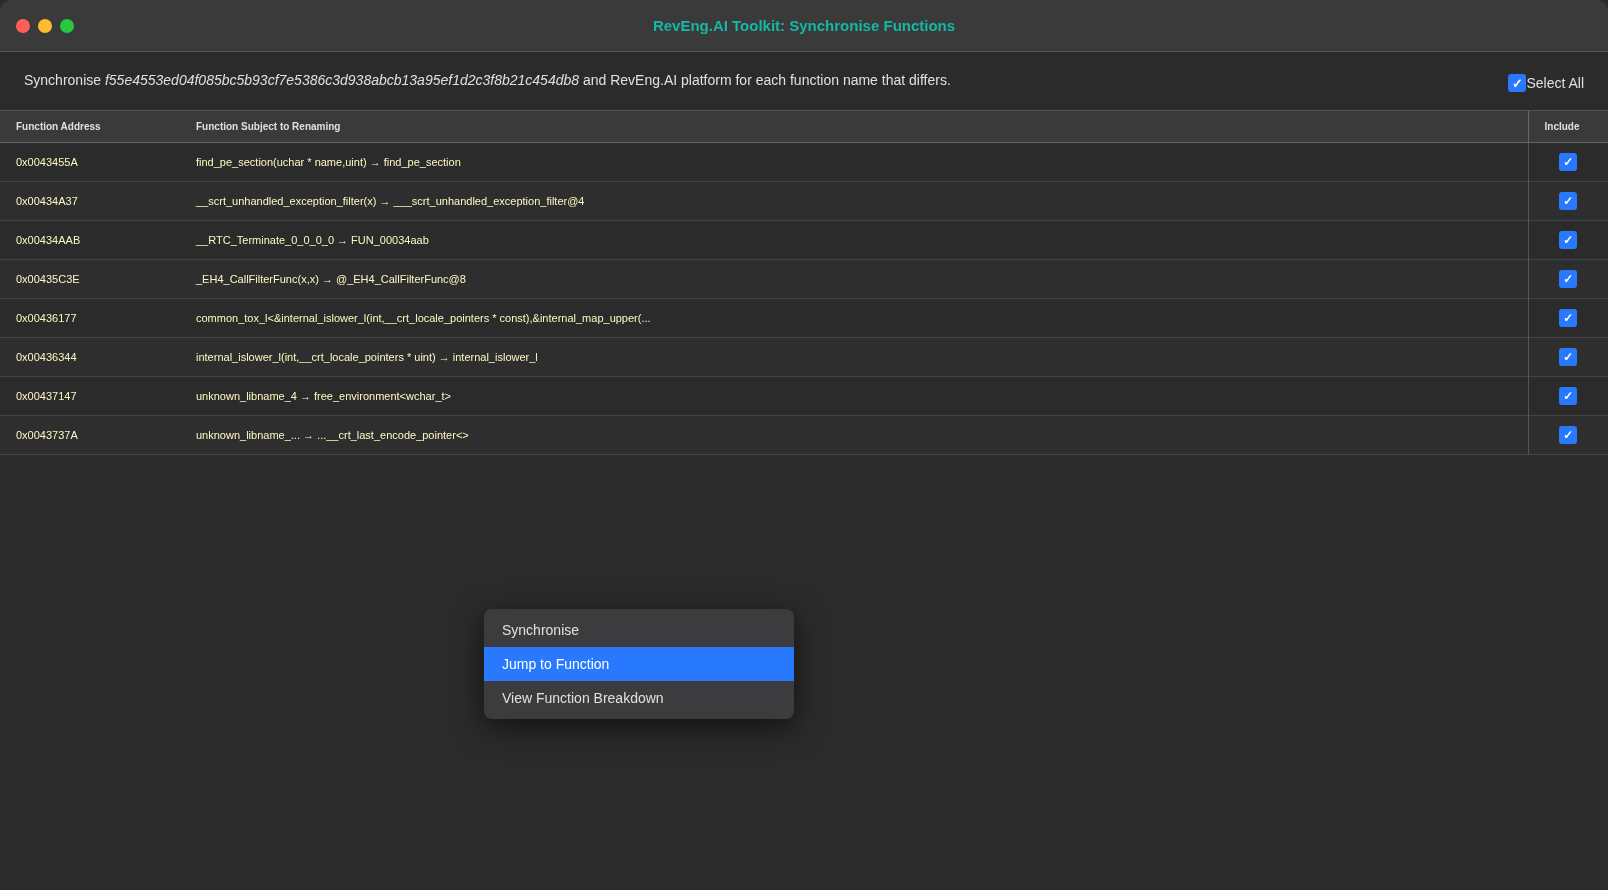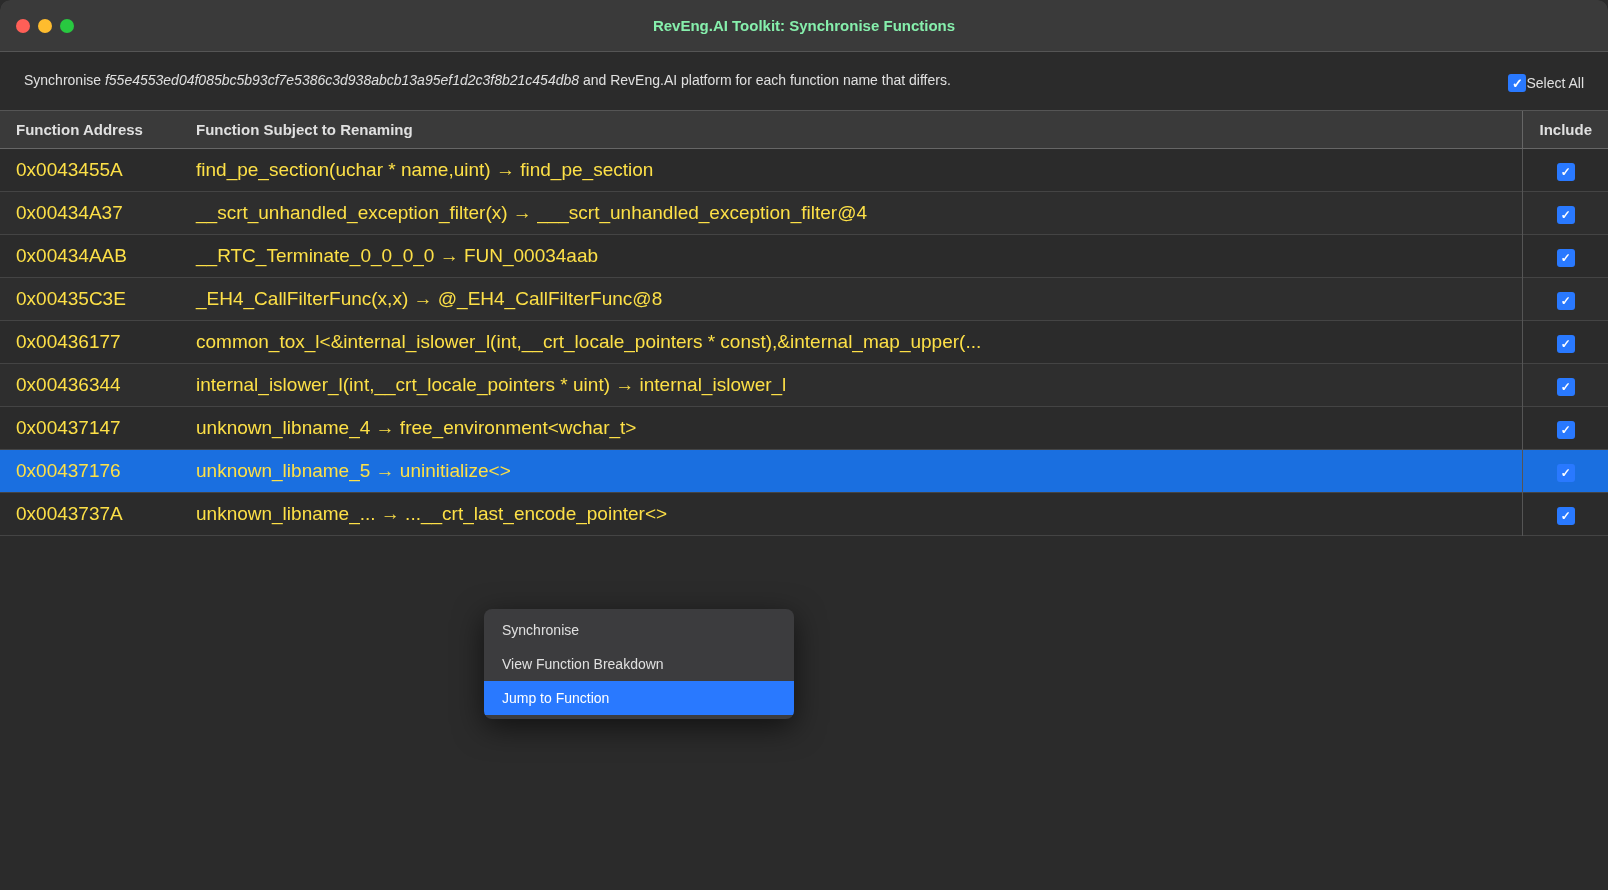--- a/index.html
+++ b/index.html
@@ -22,21 +22,21 @@
       align-items: center;
       justify-content: center;
       position: relative;
       border-radius: 10px 10px 0 0;
       border-bottom: 1px solid #555;
     }
 
     .title-bar-title {
       font-size: 15px;
       font-weight: 600;
-      color: #86efac;
+      color: #14b8a6;
     }
 
     .window-controls {
       position: absolute;
       left: 16px;
       display: flex;
       gap: 8px;
       align-items: center;
     }
 
@@ -120,21 +120,21 @@
       width: 100%;
       border-collapse: collapse;
     }
 
     thead tr {
       background: #3a3a3a;
       border-bottom: 1px solid #666;
     }
 
     thead th {
-      font-size: 15px;
+      font-size: 10px;
       font-weight: 600;
       color: #e0e0e0;
       padding: 10px 16px;
       text-align: left;
     }
 
     thead th.col-address { width: 180px; }
     thead th.col-function { }
     thead th.col-include {
       width: 80px;
@@ -152,22 +152,22 @@
 
     tbody tr:nth-child(odd) {
       background: #2b2b2b;
     }
 
     tbody tr.selected-row {
       background: #1a6fe0 !important;
     }
 
     tbody td {
-      font-size: 19px;
-      color: #fde047;
+      font-size: 11px;
+      color: #fef9c3;
       padding: 10px 16px;
       vertical-align: middle;
     }
 
     tbody td.col-include {
       text-align: center;
       border-left: 1px solid #555;
     }
 
     .row-checkbox {
@@ -290,38 +290,33 @@
           <tr>
             <td class="col-address">0x00436344</td>
             <td class="col-function">internal_islower_l(int,__crt_locale_pointers * uint)  →  internal_islower_l</td>
             <td class="col-include"><div class="row-checkbox"></div></td>
           </tr>
           <tr>
             <td class="col-address">0x00437147</td>
             <td class="col-function">unknown_libname_4  →  free_environment&lt;wchar_t&gt;</td>
             <td class="col-include"><div class="row-checkbox"></div></td>
           </tr>
-          <tr class="selected-row">
-            <td class="col-address">0x00437176</td>
-            <td class="col-function">unknown_libname_5  →  uninitialize&lt;&gt;</td>
-            <td class="col-include"><div class="row-checkbox"></div></td>
-          </tr>
           <tr>
             <td class="col-address">0x0043737A</td>
             <td class="col-function">unknown_libname_...  →  ...__crt_last_encode_pointer&lt;&gt;</td>
             <td class="col-include"><div class="row-checkbox"></div></td>
           </tr>
         </tbody>
     </table>
   </div>
 
   <div class="context-menu">
     <div class="context-menu-item">
       <span>Synchronise</span>
     </div>
+    <div class="context-menu-item highlighted">
+      <span>Jump to Function</span>
+    </div>
     <div class="context-menu-item">
       <span>View Function Breakdown</span>
     </div>
-    <div class="context-menu-item highlighted">
-      <span>Jump to Function</span>
-    </div>
   </div>
 </div>
 
 </body></html>

